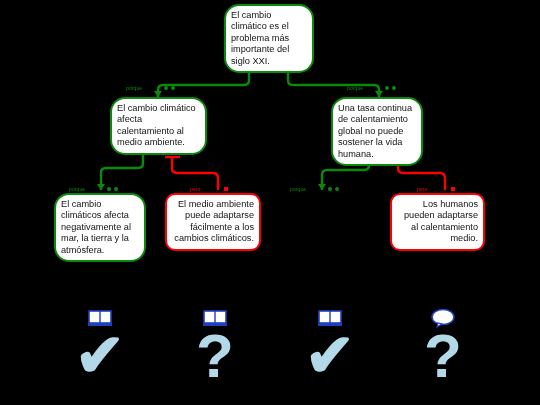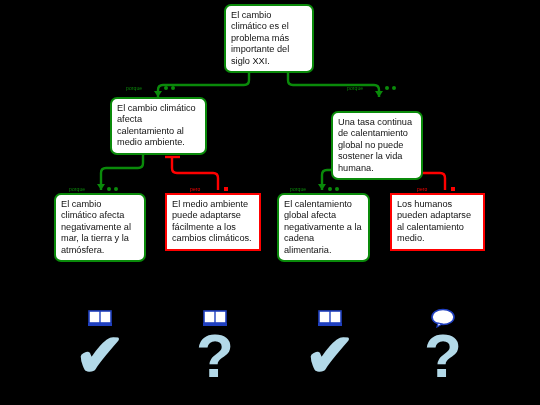--- a/index.html
+++ b/index.html
@@ -1,23 +1,23 @@
 <!DOCTYPE html>
 <html><head>
 <meta charset="utf-8">
 <style>
   html,body{margin:0;padding:0;background:#000;}
   body{width:540px;height:405px;position:relative;overflow:hidden;
        font-family:"Liberation Sans",sans-serif;}
   #canvas{position:absolute;inset:0;width:540px;height:405px;}
   svg.wires{position:absolute;left:0;top:0;width:540px;height:405px;pointer-events:none;}
 
-  .node{position:absolute;background:#fff;border:2px solid #0a8a0a;border-radius:7px;
+  .node{position:absolute;background:#fff;border:2px solid #0a8a0a;border-radius:15px;
         box-sizing:border-box;padding:4px 5px;color:#111;font-size:9.2px;line-height:11.4px;}
-  .node.red{border-color:#ff0000;border-radius:0;}
+  .node.red{border-color:#ff0000;border-radius:10px;text-align:right;}
   .node .txt{display:block;white-space:pre-line;}
 
   .elabel{position:absolute;font-size:5px;line-height:6px;letter-spacing:.1px;
           color:#0a8a0a;font-family:"Liberation Sans",sans-serif;}
   .elabel.red{color:#ff0000;}
   .dots{position:absolute;display:flex;gap:2.5px;}
   .dots i{display:block;width:4px;height:4px;border-radius:50%;background:#0a8a0a;}
   .dots.red i{border-radius:0;background:#ff0000;width:3.5px;height:3.5px;}
 
   .icon-group{position:absolute;width:70px;height:85px;}
@@ -67,49 +67,46 @@
     </div>
   <div class="node" style="left:110px;top:97px;width:97px;">
     <span class="txt">El cambio climático afecta calentamiento al medio ambiente.</span>
   </div>
 
   <div class="elabel" style="left:347px;top:85px;">porque</div>
   <div class="dots" style="left:385px;top:86px;">
       <i></i>
       <i></i>
     </div>
-  <div class="node" style="left:331px;top:111px;width:92px;">
+  <div class="node" style="left:331px;top:97px;width:92px;">
     <span class="txt">Una tasa continua de calentamiento global no puede sostener la vida humana.</span>
   </div>
 
   <div class="elabel" style="left:69px;top:186px;">porque</div>
   <div class="dots" style="left:107px;top:187px;">
       <i></i>
       <i></i>
     </div>
   <div class="node" style="left:54px;top:193px;width:92px;">
-    <span class="txt">El cambio climático afecta negativamente al mar, la tierra y la atmósfera.</span>
+    <span class="txt">El cambio climáticos afecta negativamente al mar, la tierra y la atmósfera.</span>
   </div>
 
   <div class="elabel red" style="left:190px;top:186px;">pero</div>
   <div class="dots red" style="left:224px;top:187px;">
       <i></i>
     </div>
   <div class="node red" style="left:165px;top:193px;width:96px;">
     <span class="txt">El medio ambiente puede adaptarse fácilmente a los cambios climáticos.</span>
   </div>
 
   <div class="elabel" style="left:290px;top:186px;">porque</div>
   <div class="dots" style="left:328px;top:187px;">
       <i></i>
       <i></i>
     </div>
-  <div class="node" style="left:277px;top:193px;width:93px;">
-    <span class="txt">El calentamiento global afecta negativamente a la cadena alimentaria.</span>
-  </div>
 
   <div class="elabel red" style="left:417px;top:186px;">pero</div>
   <div class="dots red" style="left:451px;top:187px;">
       <i></i>
     </div>
   <div class="node red" style="left:390px;top:193px;width:95px;">
     <span class="txt">Los humanos pueden adaptarse al calentamiento medio.</span>
   </div>
 
   <div class="icon-group" style="left:65px;top:308px;">

